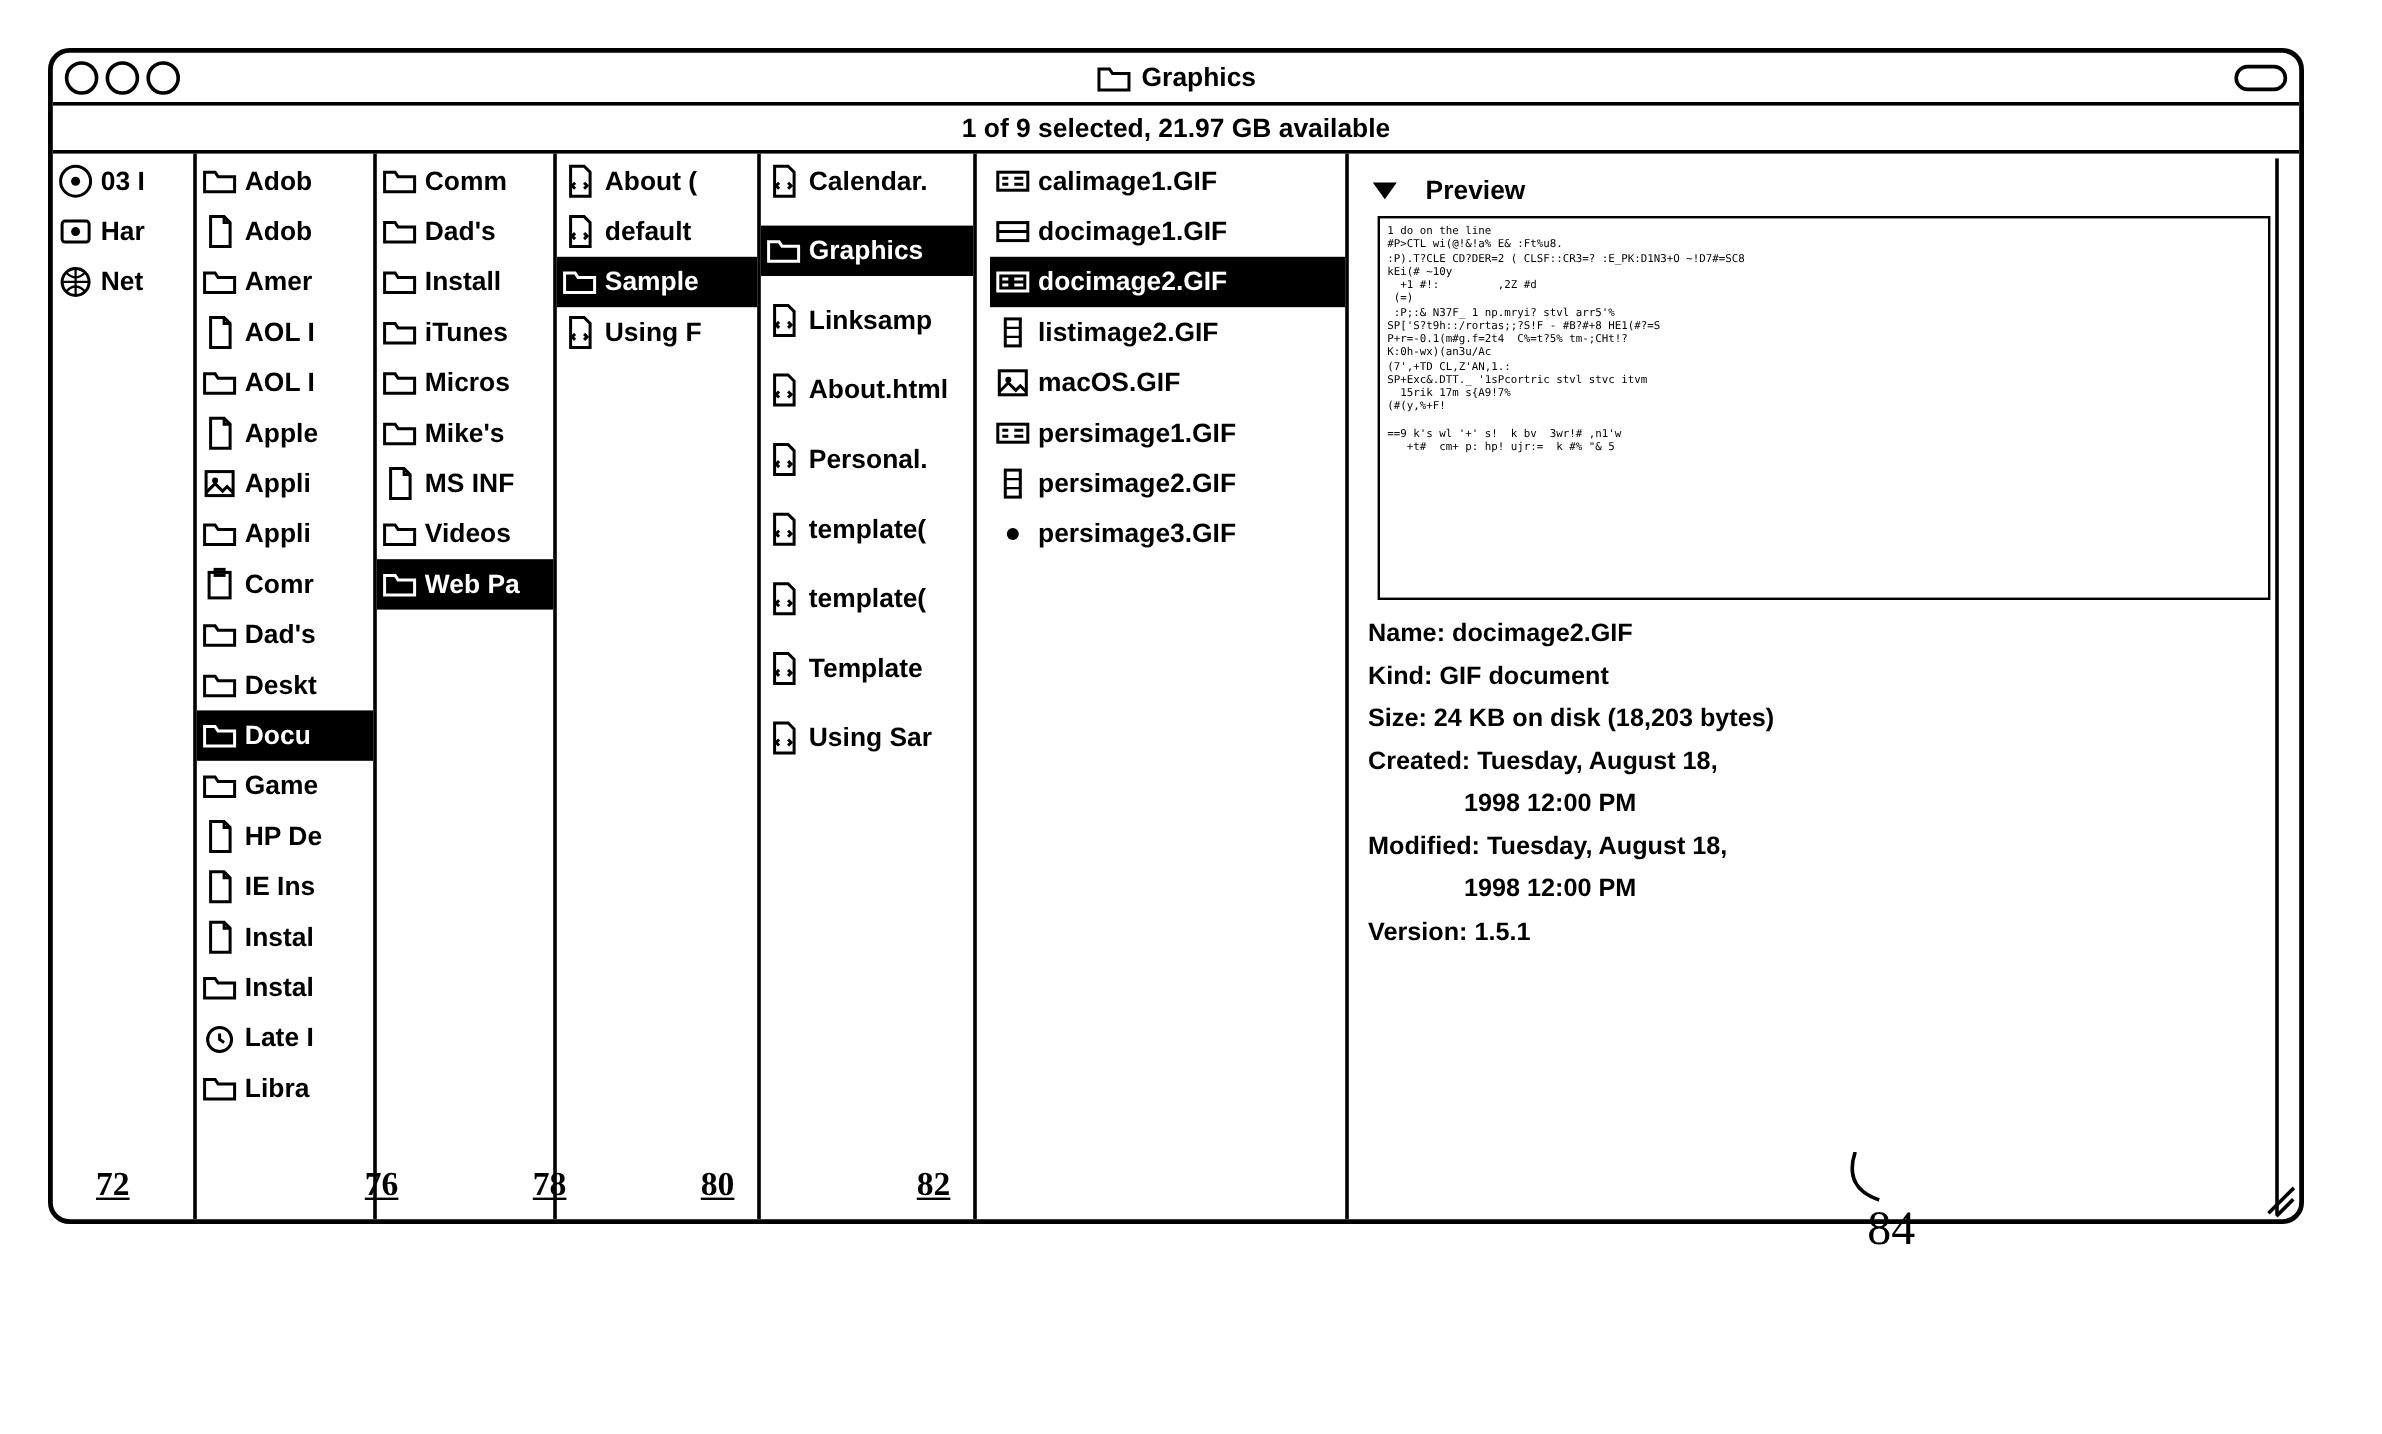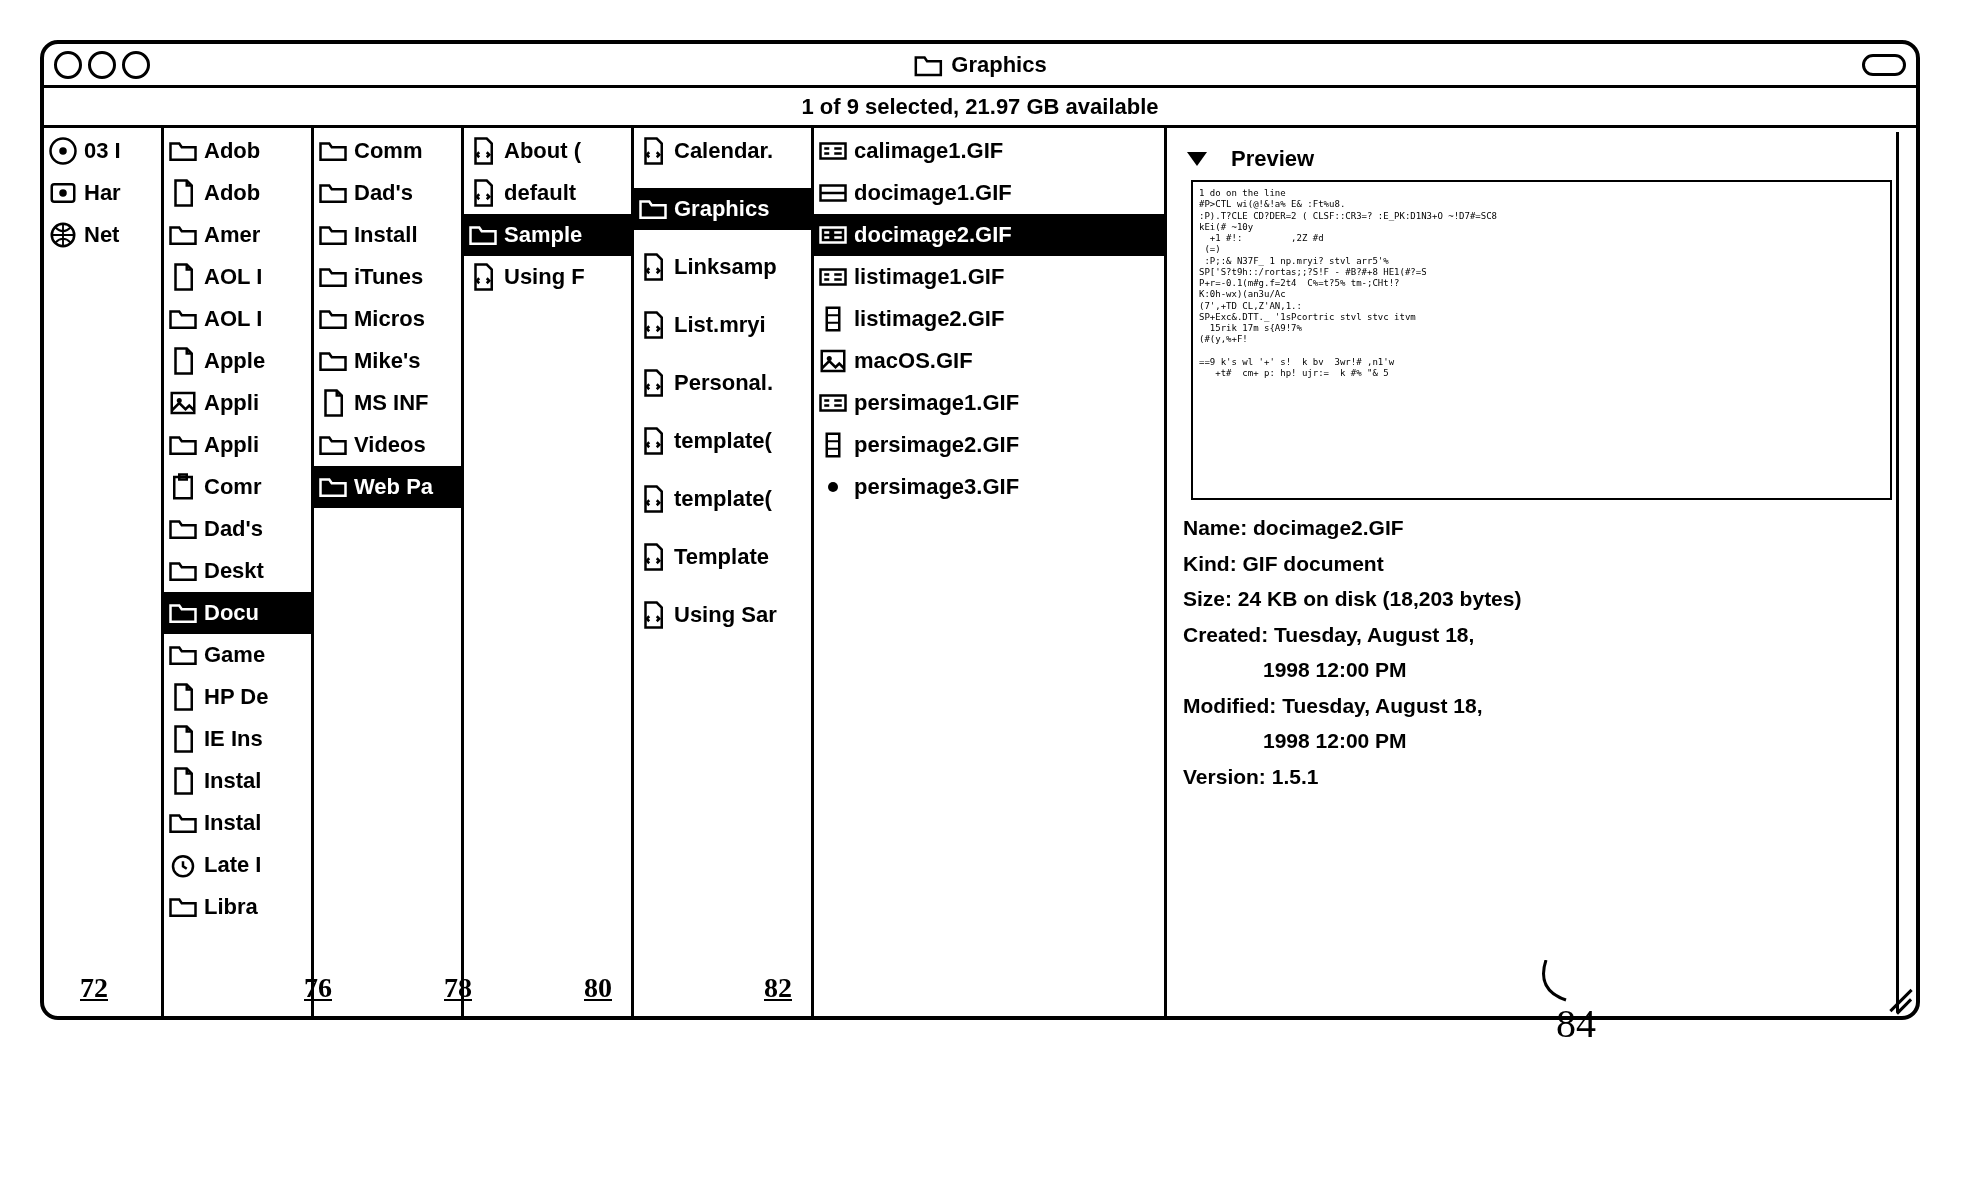--- a/index.html
+++ b/index.html
@@ -7,21 +7,21 @@
 .window { border: 4px solid #000; border-radius: 18px; width: 1880px; height: 980px; display: flex; flex-direction: column; overflow: hidden; position: relative; }
 .titlebar { height: 44px; border-bottom: 3px solid #000; display: flex; align-items: center; padding: 0 10px; position: relative; }
 .traffic { display: flex; gap: 6px; }
 .traffic-btn { width: 28px; height: 28px; border: 3px solid #000; border-radius: 50%; position: relative; }
 .title-center { position: absolute; left: 50%; transform: translateX(-50%); display: flex; align-items: center; gap: 8px; font-weight: bold; }
 .pill { position: absolute; right: 10px; width: 44px; height: 22px; border: 3px solid #000; border-radius: 12px; }
 .statusbar { height: 40px; border-bottom: 3px solid #000; display: flex; align-items: center; justify-content: center; font-weight: bold; }
 .body { flex: 1; display: flex; min-height: 0; }
 .col { border-right: 3px solid #000; overflow: hidden; display: flex; flex-direction: column; padding-top: 2px; }
 .c1 { width: 120px; } .c2 { width: 150px; } .c3 { width: 150px; }
-.c4 { width: 170px; } .c5 { width: 180px; gap: 16px; } .c6 { width: 353px; }
+.c4 { width: 170px; } .c5 { width: 180px; gap: 16px; } .c6 { width: 310px; padding-left: 11px; }
 .preview { flex: 1; padding: 10px 16px; position: relative; }
 .row { display: flex; align-items: center; height: 42px; gap: 6px; padding-left: 4px; white-space: nowrap; overflow: hidden; cursor: default; }
 .row.sel { background: #000; color: #fff; }
 .row.sel .ico { filter: invert(1); }
 .ico { width: 30px; height: 30px; flex: none; display: inline-flex; }
 .ico svg { width: 100%; height: 100%; }
 .lbl { flex: 1; overflow: hidden; text-overflow: clip; font-weight: 600; }
 .col-num { position: absolute; bottom: 12px; font-family: Georgia, serif; font-size: 28px; text-decoration: underline; font-weight: bold; }
 .preview-head { display: flex; align-items: center; gap: 24px; font-weight: bold; margin: 8px 0 6px 4px; }
 .preview-head .tri { width: 0; height: 0; border-left: 10px solid transparent; border-right: 10px solid transparent; border-top: 14px solid #000; }
@@ -400,21 +400,21 @@
           </span>
           <span class="lbl">Linksamp</span>
         </div>
         <div class="row">
           <span class="ico">
             <svg viewBox="0 0 24 24">
               <path d="M6 2h9l4 4v16H6z" fill="none" stroke="#000" stroke-width="2"></path>
               <path d="M9 13l-2 2 2 2M15 13l2 2-2 2" stroke="#000" stroke-width="2" fill="none"></path>
             </svg>
           </span>
-          <span class="lbl">List.mryi</span>
+          <span class="lbl">About.html</span>
         </div>
         <div class="row">
           <span class="ico">
             <svg viewBox="0 0 24 24">
               <path d="M6 2h9l4 4v16H6z" fill="none" stroke="#000" stroke-width="2"></path>
               <path d="M9 13l-2 2 2 2M15 13l2 2-2 2" stroke="#000" stroke-width="2" fill="none"></path>
             </svg>
           </span>
           <span class="lbl">Personal.</span>
         </div>
@@ -476,29 +476,20 @@
           <span class="lbl">docimage1.GIF</span>
         </div>
         <div class="row sel">
           <span class="ico">
             <svg viewBox="0 0 24 24">
               <rect x="2" y="6" width="20" height="12" fill="none" stroke="#000" stroke-width="2"></rect>
               <path d="M5 10h4M5 14h4M13 10h6M13 14h6" stroke="#000" stroke-width="2"></path>
             </svg>
           </span>
           <span class="lbl">docimage2.GIF</span>
-        </div>
-        <div class="row">
-          <span class="ico">
-            <svg viewBox="0 0 24 24">
-              <rect x="2" y="6" width="20" height="12" fill="none" stroke="#000" stroke-width="2"></rect>
-              <path d="M5 10h4M5 14h4M13 10h6M13 14h6" stroke="#000" stroke-width="2"></path>
-            </svg>
-          </span>
-          <span class="lbl">listimage1.GIF</span>
         </div>
         <div class="row">
           <span class="ico">
             <svg viewBox="0 0 24 24">
               <rect x="7" y="3" width="10" height="18" fill="none" stroke="#000" stroke-width="2"></rect>
               <path d="M7 9h10M7 15h10" stroke="#000" stroke-width="1.5"></path>
             </svg>
           </span>
           <span class="lbl">listimage2.GIF</span>
         </div>

